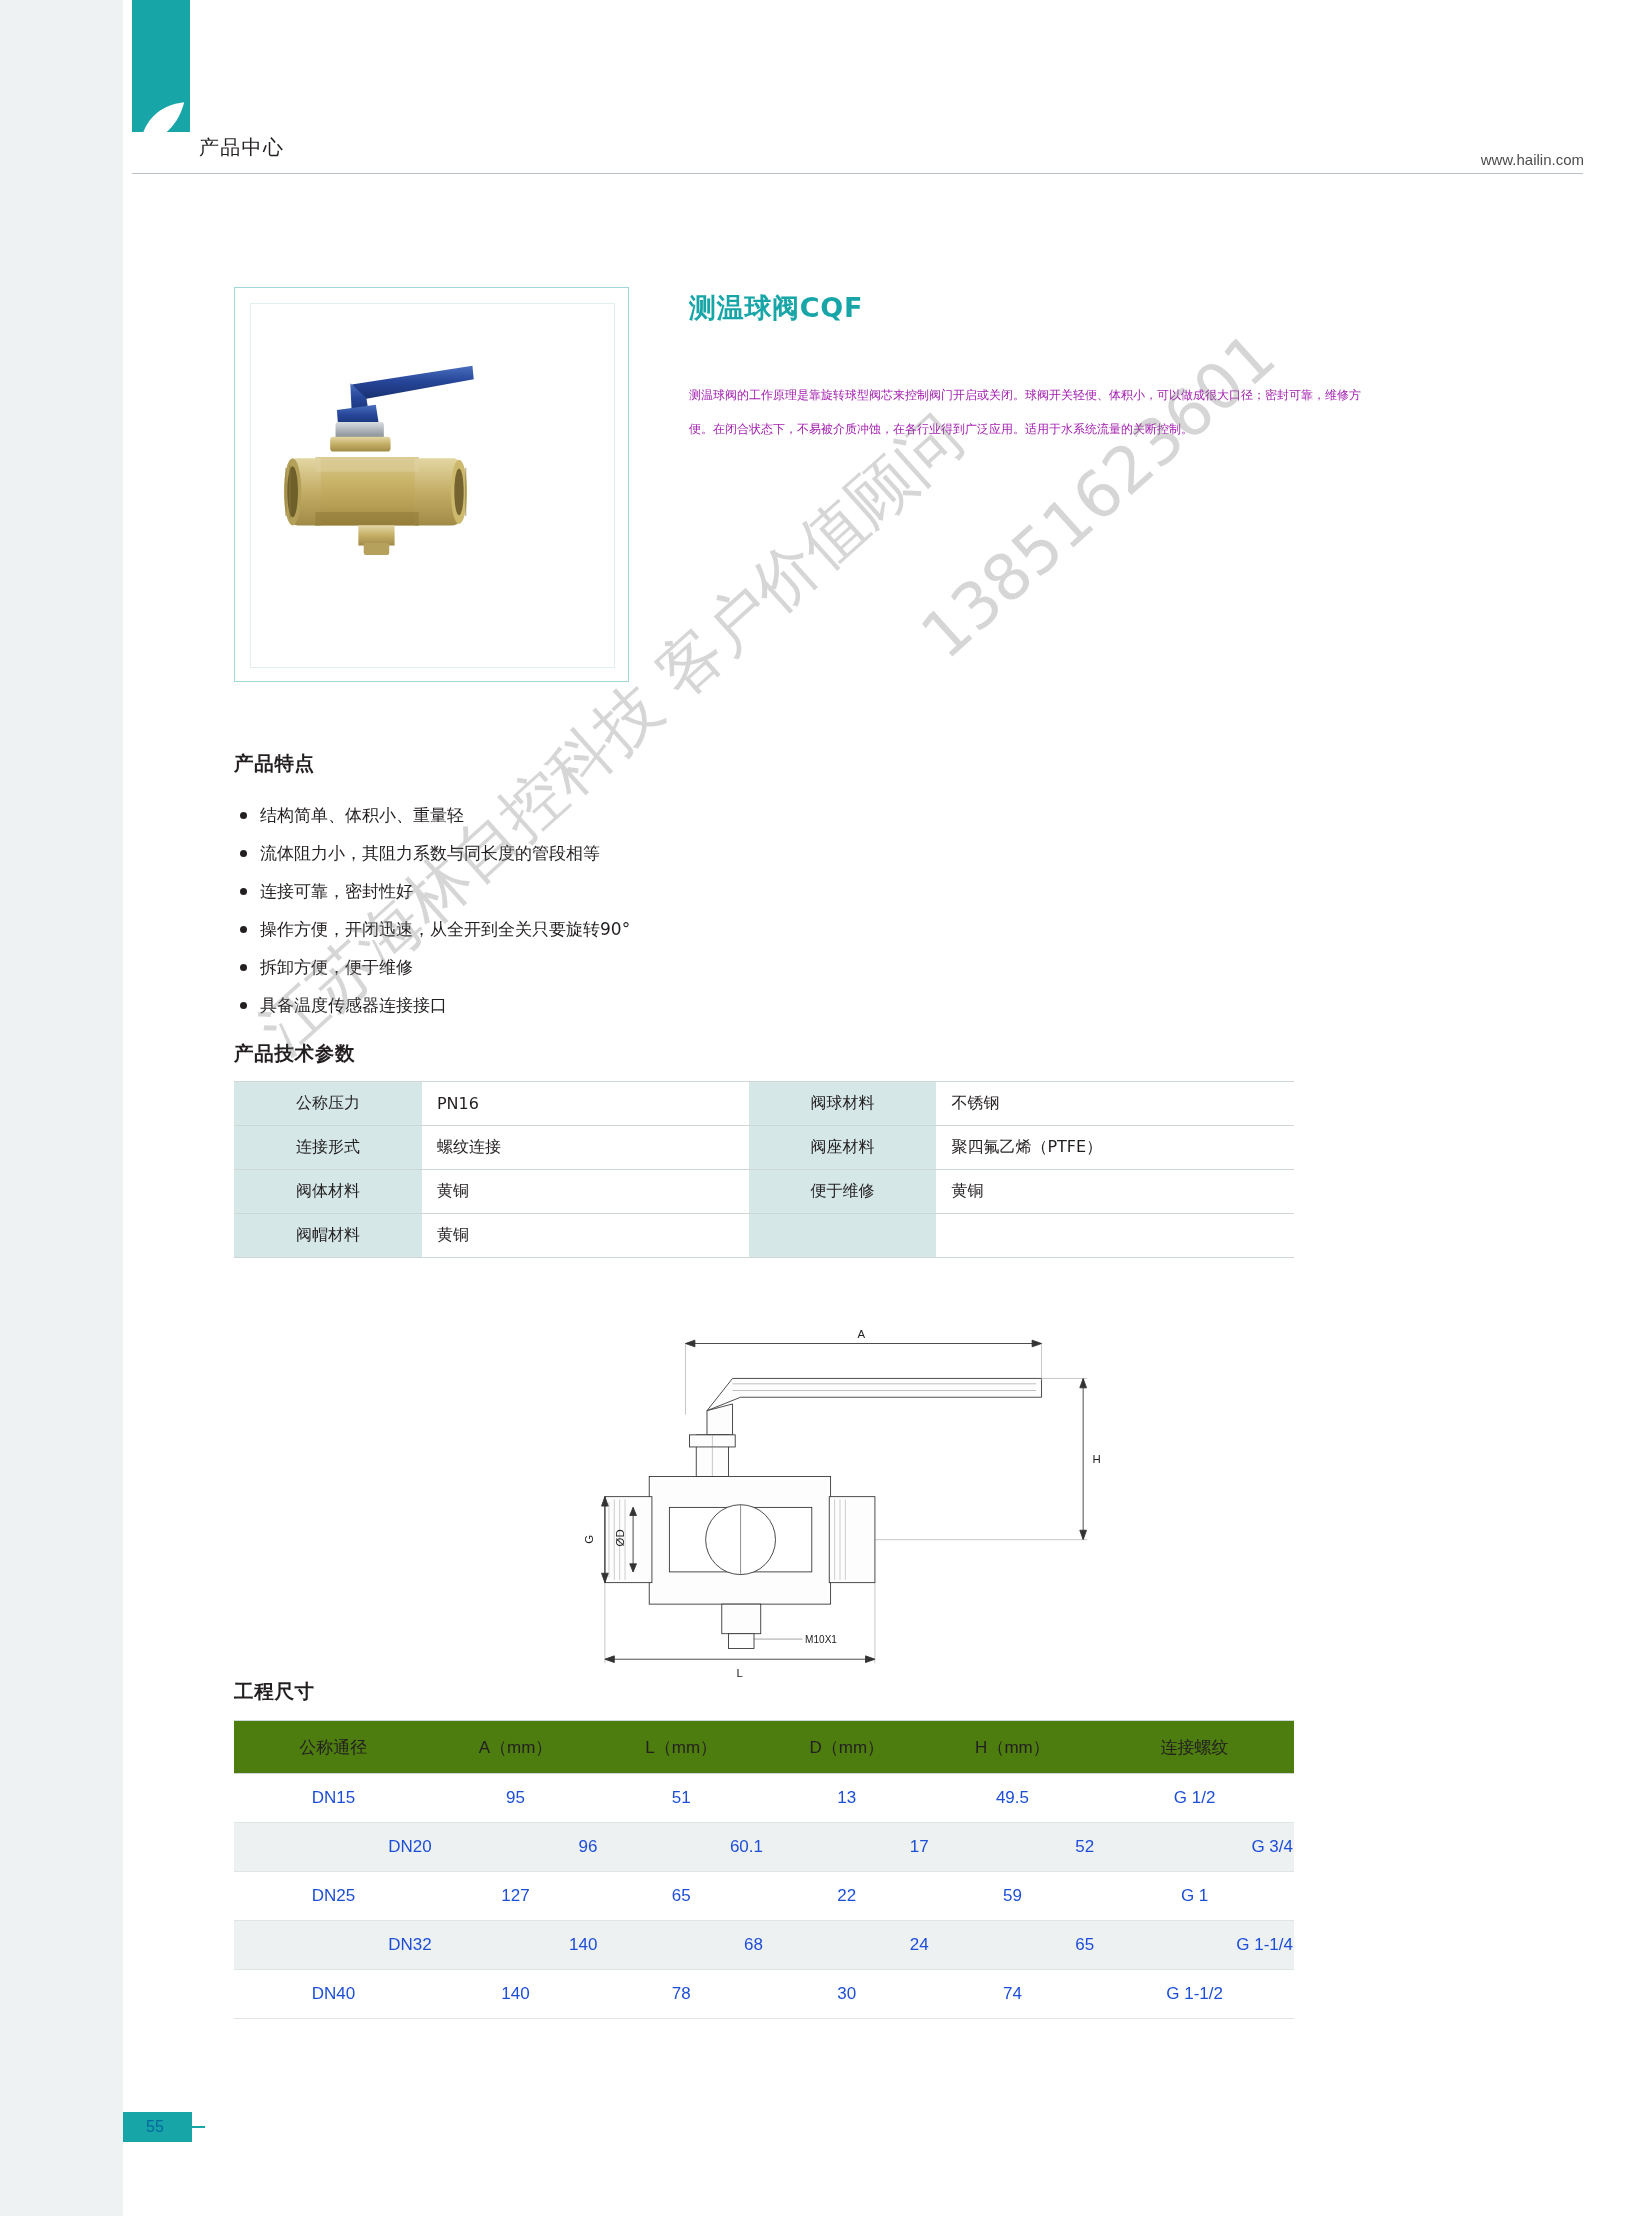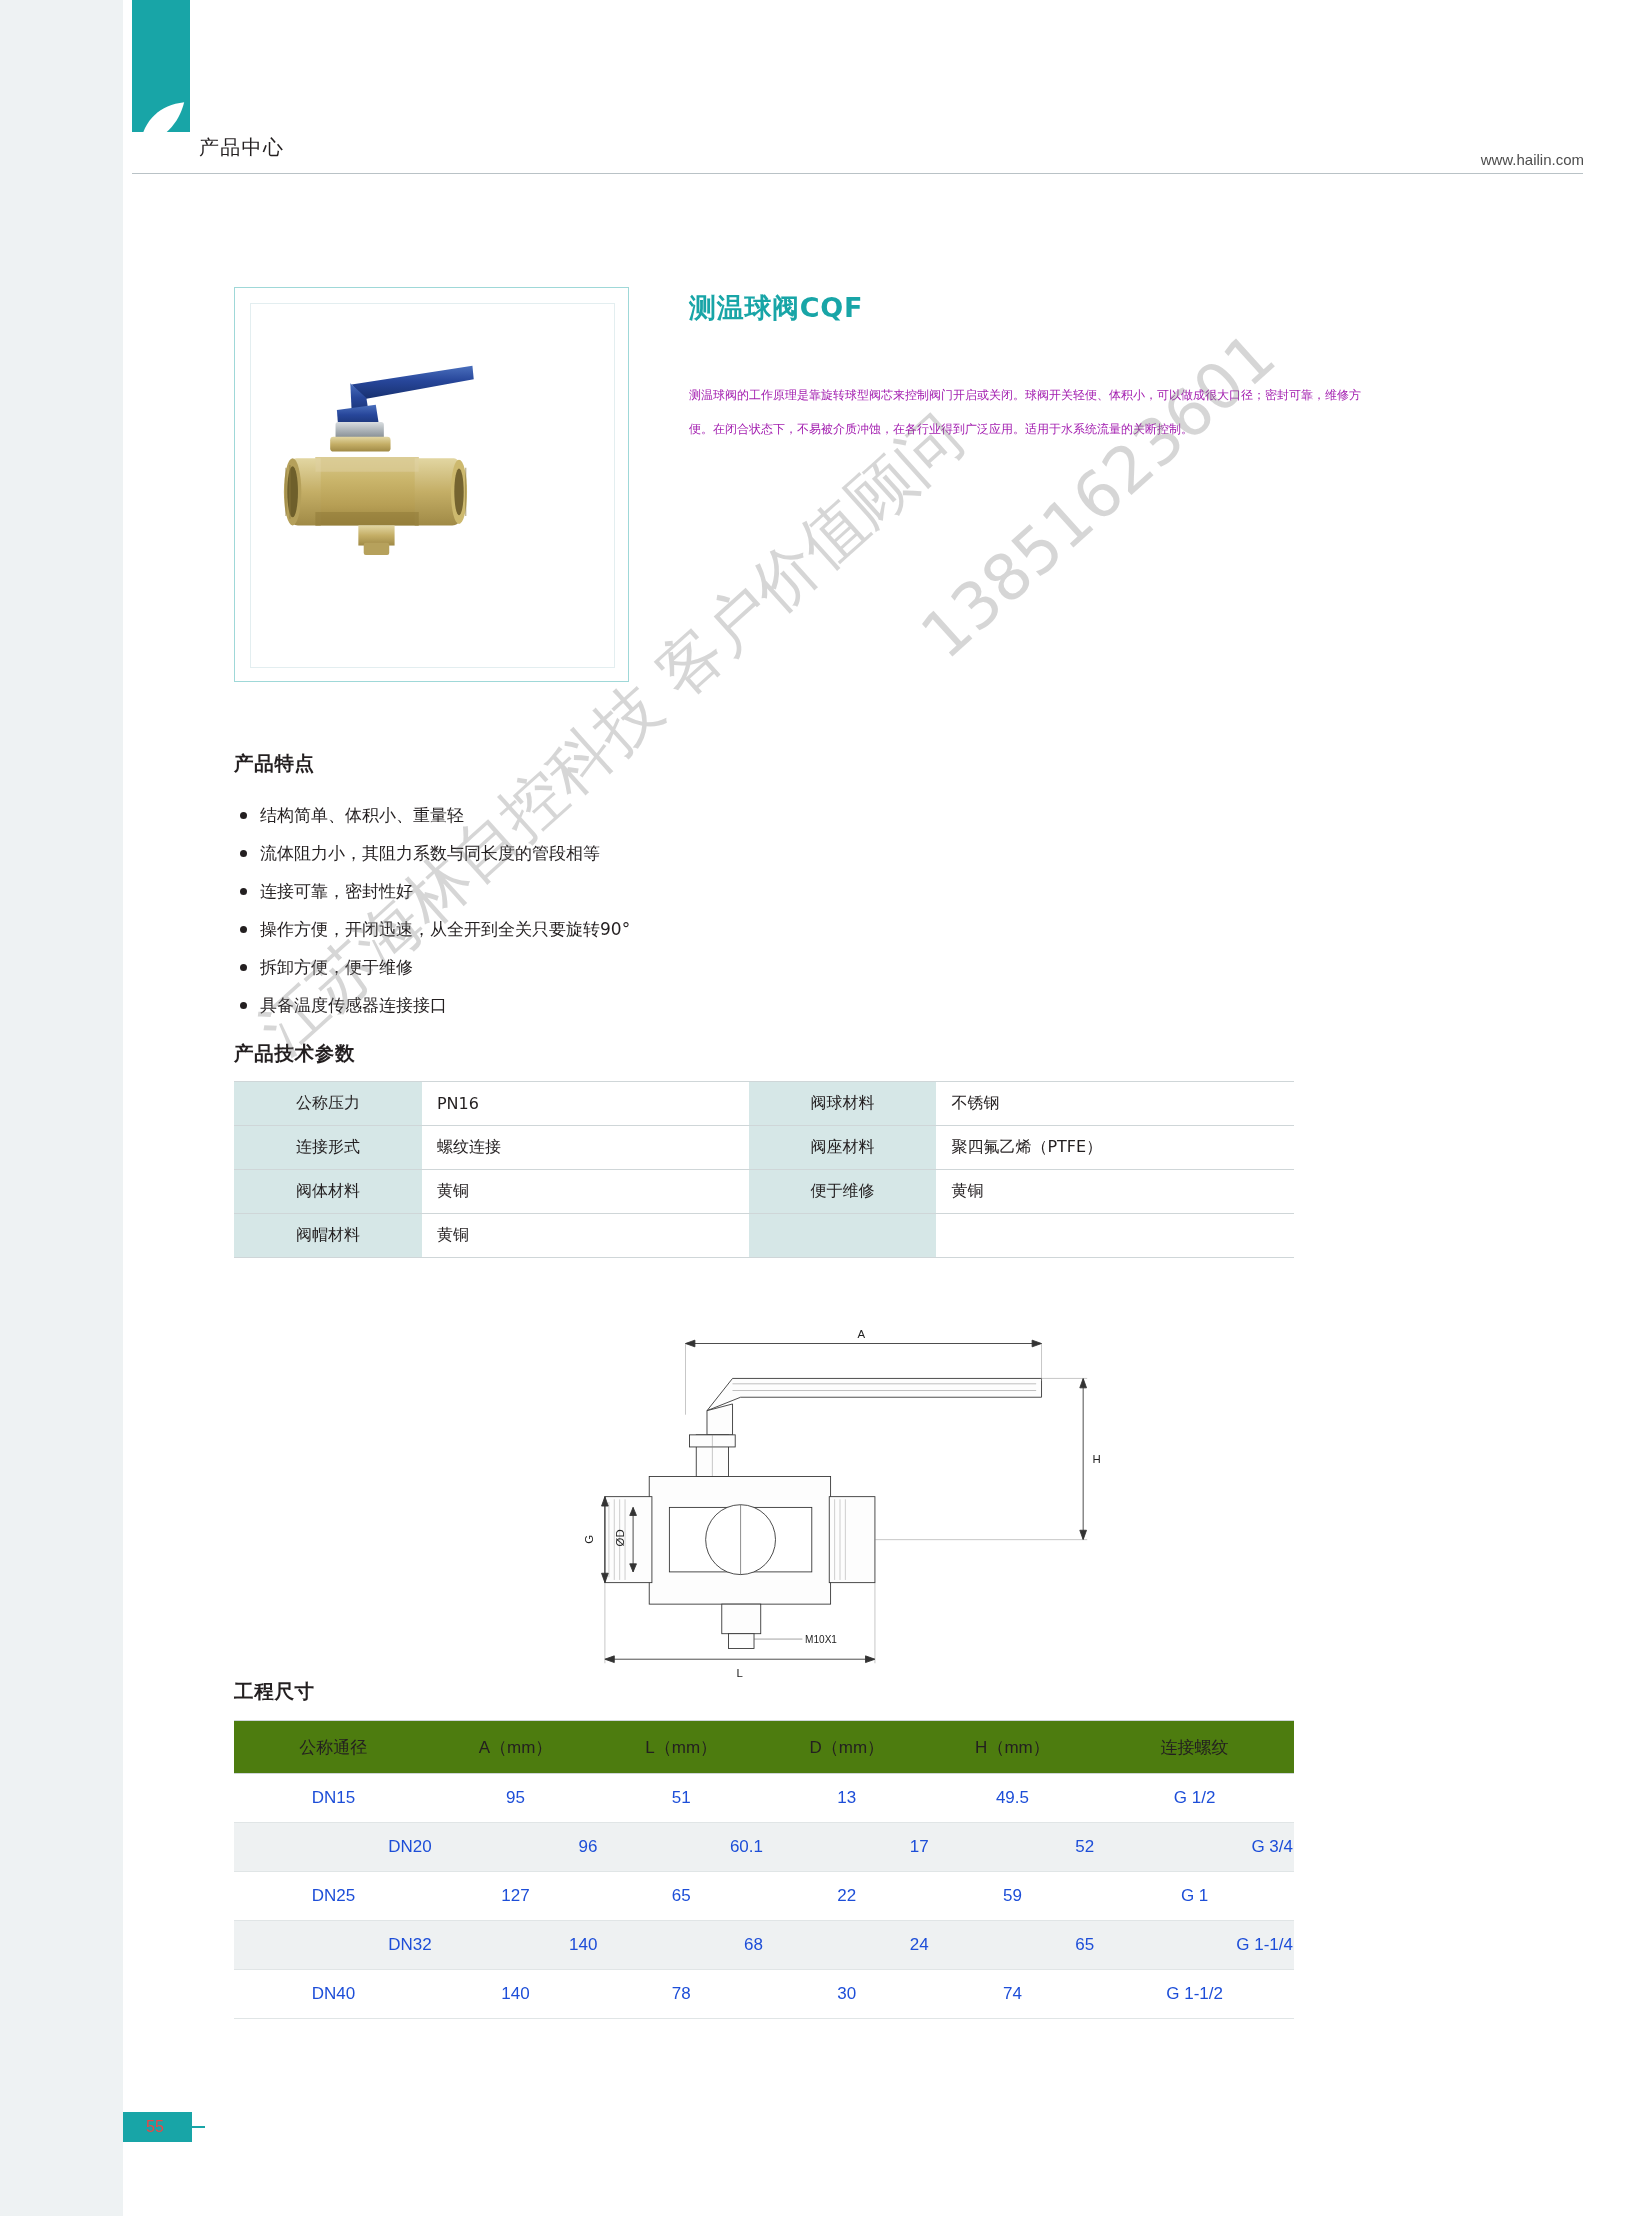--- a/index.html
+++ b/index.html
@@ -267,21 +267,21 @@
     top: 2112px;
     width: 69px;
     height: 30px;
     background: #18a5a7;
   }
   .footer-num {
     position: absolute;
     left: 146px;
     top: 2118px;
     font-size: 16px;
-    color: #ef4444;
+    color: #0369a1;
     font-family: "Liberation Sans", sans-serif;
   }
   .footer-rule {
     position: absolute;
     left: 192px;
     top: 2126px;
     width: 13.4px;
     height: 2px;
     background: #18a5a7;
   }

